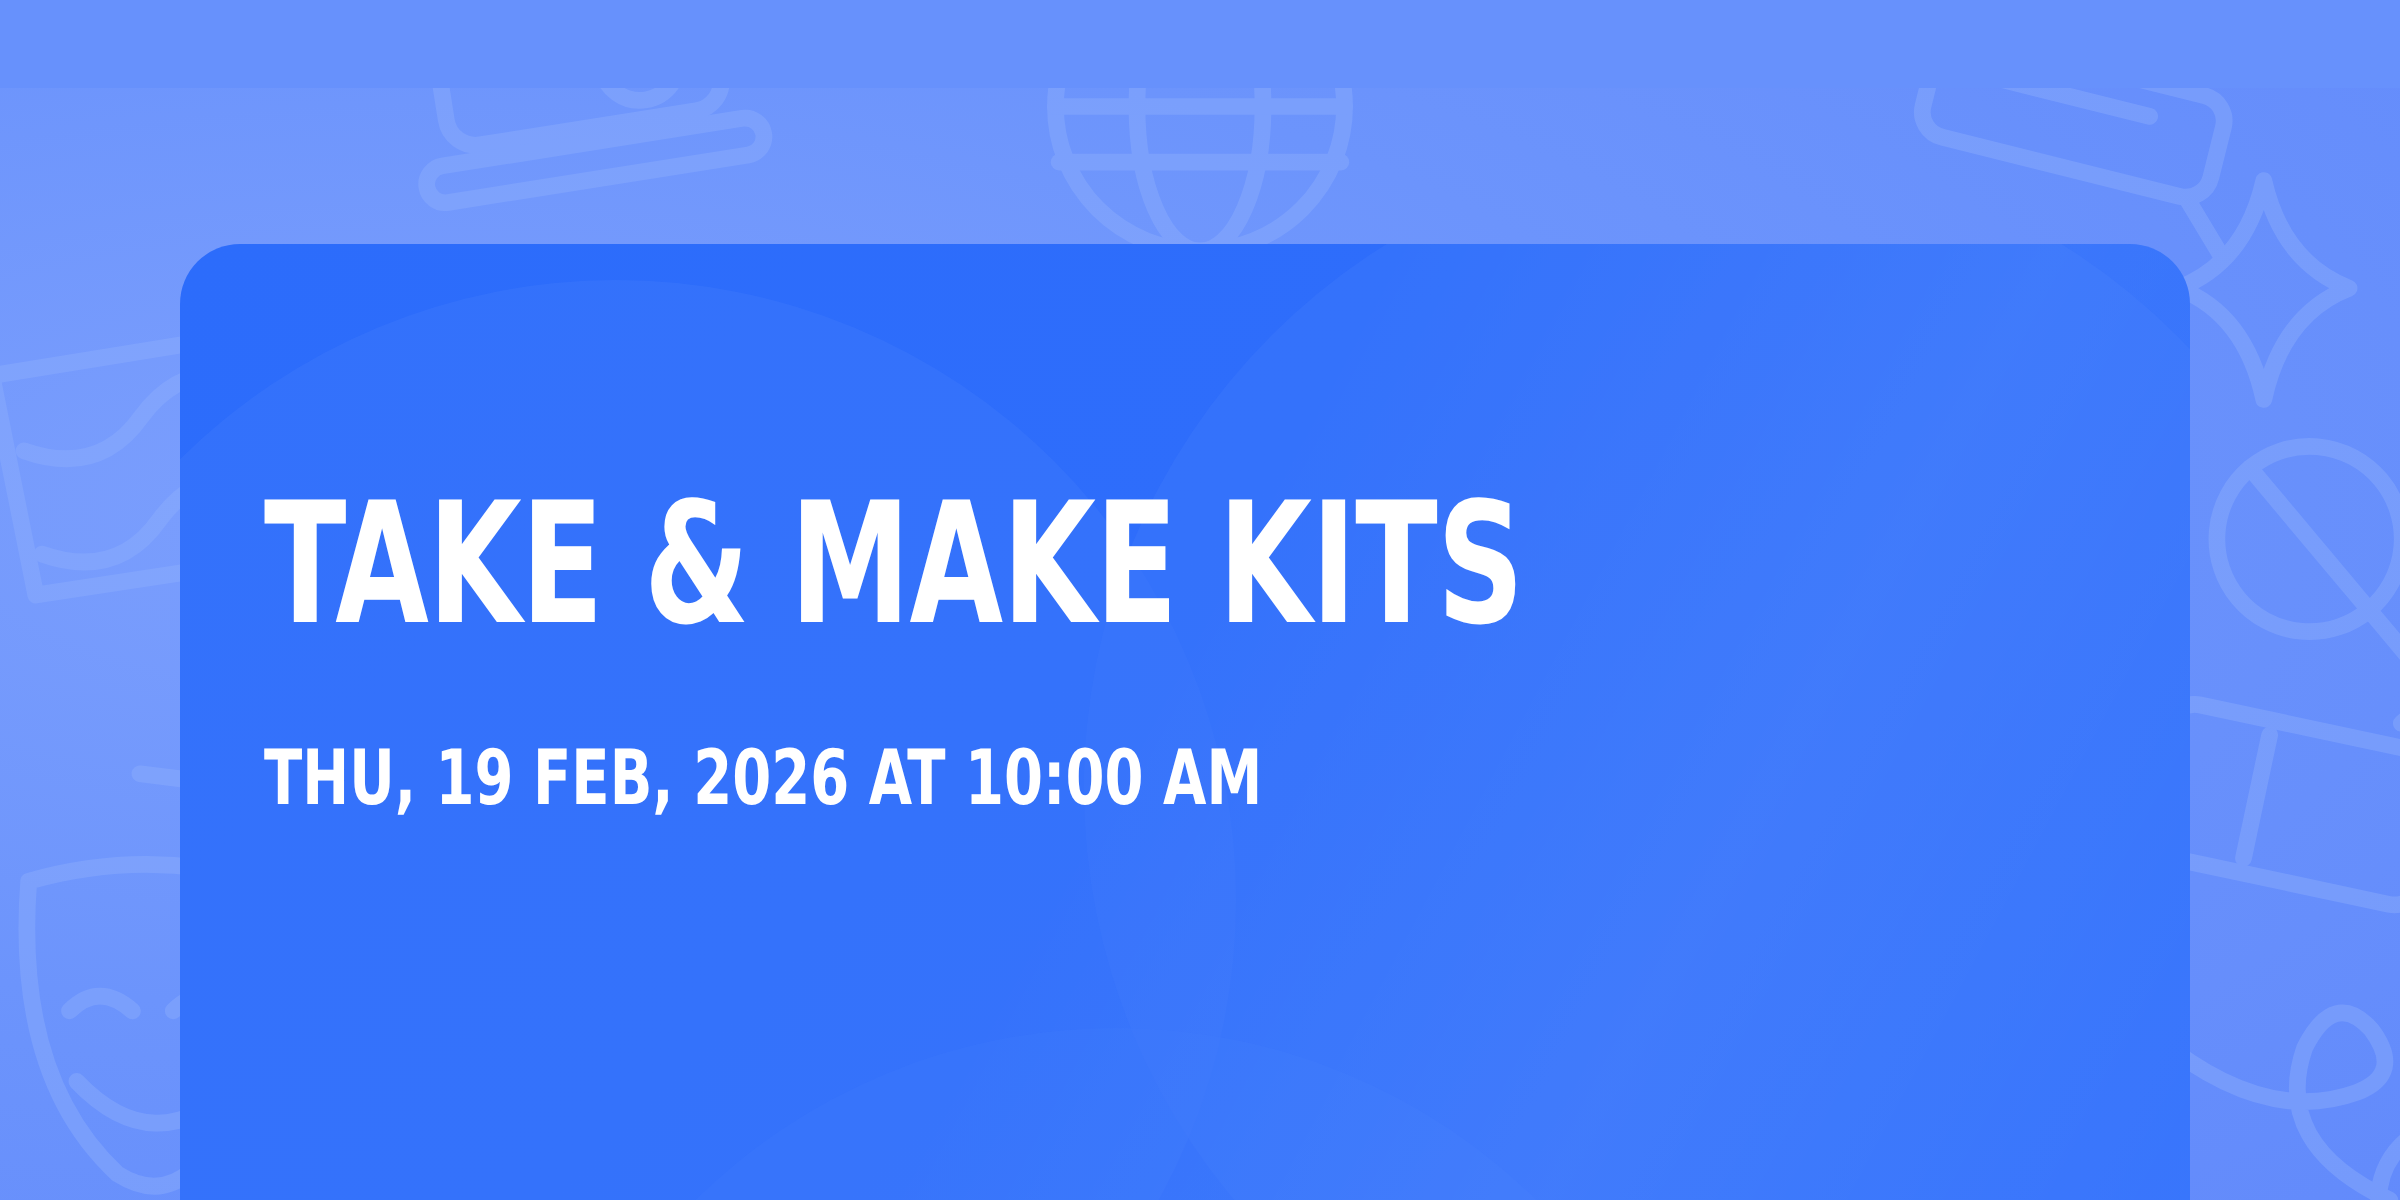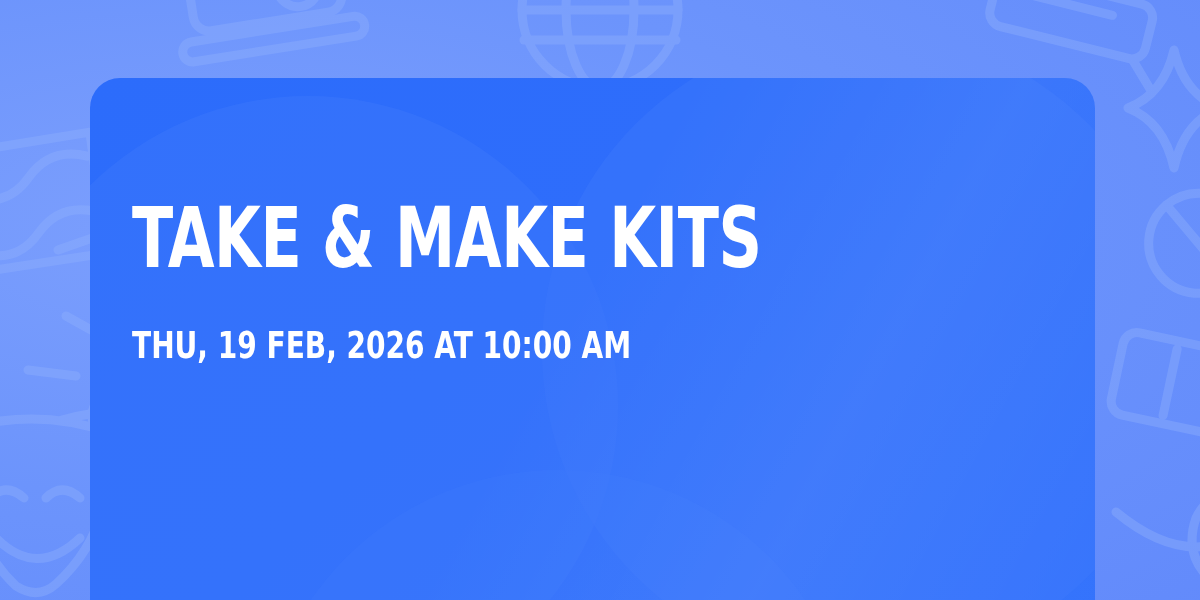--- a/index.html
+++ b/index.html
@@ -15,20 +15,21 @@
     background:#6791FC;
     position:relative;
   }
 
   
   #event-backdrop {
     position:absolute;
     inset:0;
     background:
       radial-gradient(120% 100% at 18% 38%, #7C9FFD 0%, #6C94FC 45%, #6189FB 100%);
+    margin-top: 44px;
   }
 
   #backdrop-pattern {
     position:absolute;
     inset:0;
     opacity:0.42;
   }
   #backdrop-pattern svg { width:100%; height:100%; display:block; }
 
   

